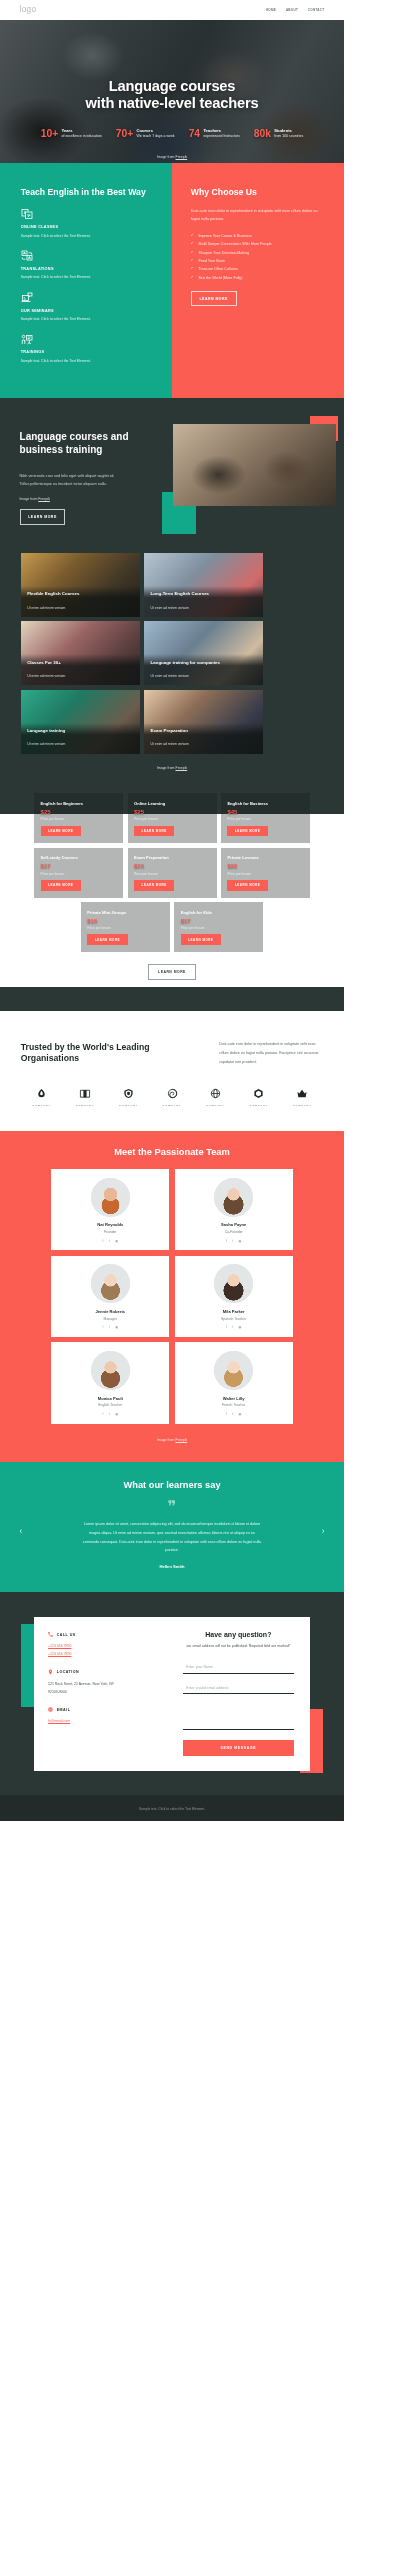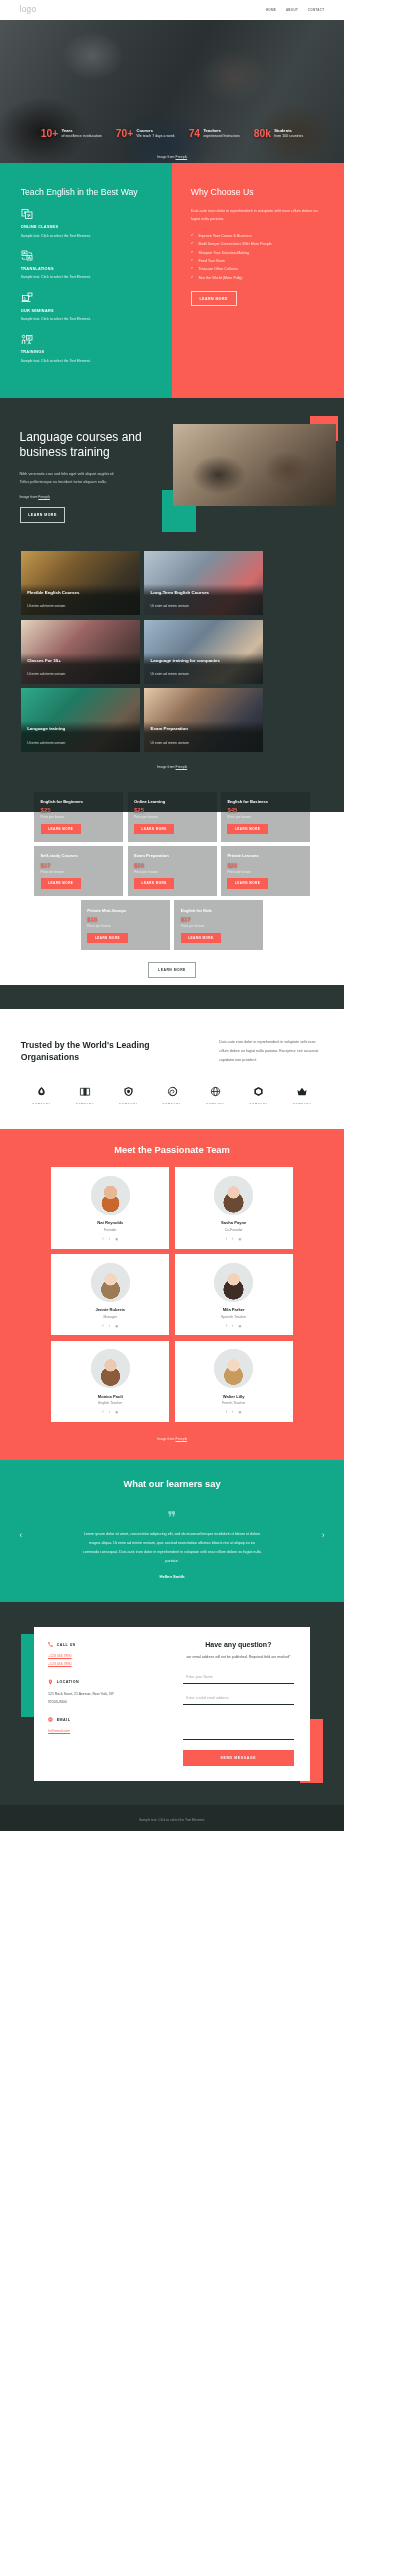--- a/index.html
+++ b/index.html
@@ -66,21 +66,21 @@
   .stat-label { font-size: 4.1px; font-weight: 700; color: #fff; line-height: 1.35; }
   .stat-sub { font-size: 3.5px; color: #e2e5e4; line-height: 1.35; }
   .credit { font-size: 3.5px; color: #d8dcdb; }
   .credit a { color: #d8dcdb; text-decoration: underline; }
   .hero .credit { position: relative; z-index: 2; padding-bottom: 3.3px; }
 
   
   .duo { display: flex; }
   .duo-left { width: 204px; background: #12a98a; padding: 24px 20.7px 22px 20.7px; }
   .duo-right { width: 204px; background: #fb5d52; padding: 24px 19.6px 22px 18.5px; }
-  .duo h2 { font-size: 8.7px; color: #fff; line-height: 1.25; font-weight: 400; margin-bottom: 11px; }
+  .duo h2 { font-size: 8.7px; color: #fff; line-height: 1.25; font-weight: 700; margin-bottom: 11px; }
   .feat-grid { display: flex; flex-wrap: wrap; gap: 0 12px; }
   .feat { width: 77px; margin-bottom: 11px; }
   .feat-ico { width: 12px; height: 12px; margin-bottom: 4.4px; }
   .feat-ico svg { width: 12px; height: 12px; display: block; }
   .feat-title { font-size: 3.8px; font-weight: 700; color: #fff; letter-spacing: 0.3px; margin-bottom: 3.8px; }
   .feat-desc { font-size: 3.5px; color: #dff3ee; line-height: 1.9; }
   .duo-right p.lead { font-size: 3.8px; color: #ffe3e1; line-height: 2.1; margin-bottom: 7.6px; }
   .checklist { list-style: none; margin-bottom: 8.7px; }
   .checklist li { font-size: 3.7px; color: #ffe6e4; line-height: 2.25; padding-left: 7.6px; position: relative; }
   .checklist li::before { content: "✔"; position: absolute; left: 0; font-size: 3.3px; color: #ffd9d6; }
@@ -95,21 +95,21 @@
     text-decoration: none;
     background: transparent;
     cursor: pointer;
     font-family: inherit;
   }
 
   
   .dark { background: #2b3735; position: relative; }
   .split { display: flex; padding: 22px 0 28px 0; position: relative; }
   .split-txt { width: 180px; padding-left: 19.6px; padding-top: 9.8px; }
-  .split-txt h2 { font-size: 12px; color: #fff; line-height: 1.3; font-weight: 400; margin-bottom: 9px; }
+  .split-txt h2 { font-size: 10px; color: #fff; line-height: 1.3; font-weight: 700; margin-bottom: 16px; }
   .split-txt p { font-size: 3.8px; color: #c9d0ce; line-height: 2.3; }
   .split-txt .credit { display: block; margin: 7.6px 0 8.7px 0; }
   .split-media { position: relative; width: 207px; }
   .accent-red { position: absolute; right: 6.5px; top: -3.3px; width: 28px; height: 25px; background: #fb5d52; }
   .accent-teal { position: absolute; left: 1.1px; bottom: -8.7px; width: 34px; height: 42px; background: #12a98a; }
   .split-photo {
     position: absolute; left: 12px; top: 4.4px; width: 163px; height: 82px; z-index: 2;
     background:
       radial-gradient(ellipse 38px 27px at 28% 62%, rgba(40,35,30,.8), transparent 72%),
       radial-gradient(ellipse 33px 24.5px at 70% 55%, rgba(80,60,45,.7), transparent 72%),
@@ -203,21 +203,21 @@
   .f6 { background: radial-gradient(circle at 50% 42%, #f4d8c2 20%, transparent 21%), radial-gradient(circle at 50% 68%, #c99a5e 28%, transparent 29%), #e3e6e7; }
   .m-name { font-size: 4.1px; font-weight: 700; color: #1d2624; margin-bottom: 2.7px; }
   .m-role { font-size: 3.4px; color: #7b8584; margin-bottom: 4.9px; }
   .socials { display: flex; justify-content: center; gap: 5.4px; }
   .socials span { font-size: 3.3px; color: #9aa4a3; cursor: pointer; }
   .team-credit { text-align: center; margin-top: 9.8px; }
   .team-credit .credit, .team-credit .credit a { color: #ffe0dd; }
 
   
   .testi { background: #12a98a; padding: 18.5px 0 23px 0; text-align: center; position: relative; }
-  .testi h2 { font-size: 9.3px; color: #fff; font-weight: 700; margin-bottom: 24px; }
+  .testi h2 { font-size: 9.3px; color: #fff; font-weight: 700; margin-bottom: 12px; }
   .quote-mark { font-size: 16.3px; color: rgba(255,255,255,.55); line-height: .6; font-family: "Liberation Serif", serif; }
   .testi p { font-size: 3.7px; color: #e7f7f3; line-height: 2.4; padding: 7.6px 82px 0 82px; }
   .testi-name { font-size: 4.1px; font-weight: 700; color: #fff; margin-top: 8.7px; }
   .arrow { position: absolute; top: 50%; font-size: 8.2px; color: rgba(255,255,255,.85); cursor: pointer; }
   .arrow.l { left: 19.6px; }
   .arrow.r { right: 19.6px; }
 
   
   .contact { background: #2b3735; padding: 25px 0 24px 0; position: relative; }
   .c-teal { position: absolute; left: 20.7px; top: 32px; width: 24px; height: 83px; background: #12a98a; }
@@ -256,20 +256,24 @@
     <div class="logo">logo</div>
     <div class="nav">
       <a href="#">HOME</a>
       <a href="#">ABOUT</a>
       <a href="#">CONTACT</a>
     </div>
   </div>
 
   <div class="hero">
     <div class="hero-inner">
+      <h1>
+        <span>Language courses</span><br>
+        <span>with native-level teachers</span>
+      </h1>
       <div class="stats">
         <div class="stat">
           <div class="stat-num">10+</div>
           <div class="stat-txt">
             <div class="stat-label">Years</div>
             <div class="stat-sub">of excellence in education</div>
           </div>
         </div>
         <div class="stat">
           <div class="stat-num">70+</div>

